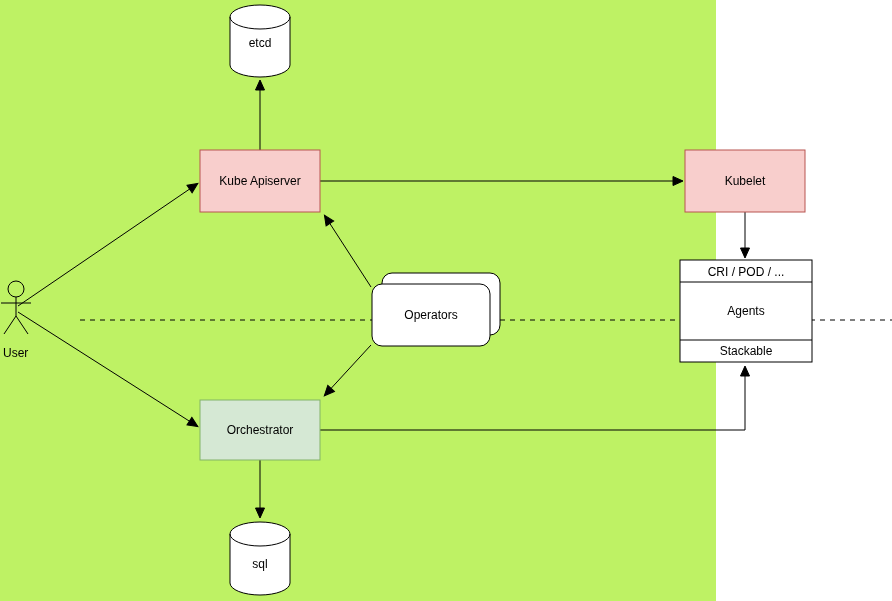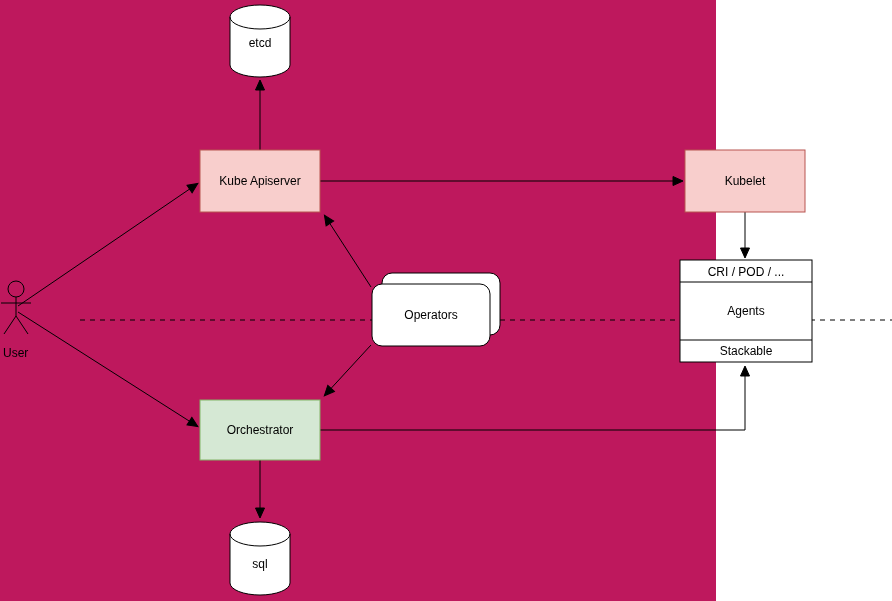--- a/index.html
+++ b/index.html
@@ -7,21 +7,21 @@
     padding: 0;
     background: #ffffff;
     width: 892px;
     height: 601px;
     overflow: hidden;
   }
   .canvas {
     position: relative;
     width: 716px;
     height: 601px;
-    background: #be185d;
+    background: #bef264;
   }
   svg {
     display: block;
     font-family: "Liberation Sans", sans-serif;
   }
   text {
     font-size: 12px;
     fill: #000000;
   }
   .node-label { text-anchor: middle; }

